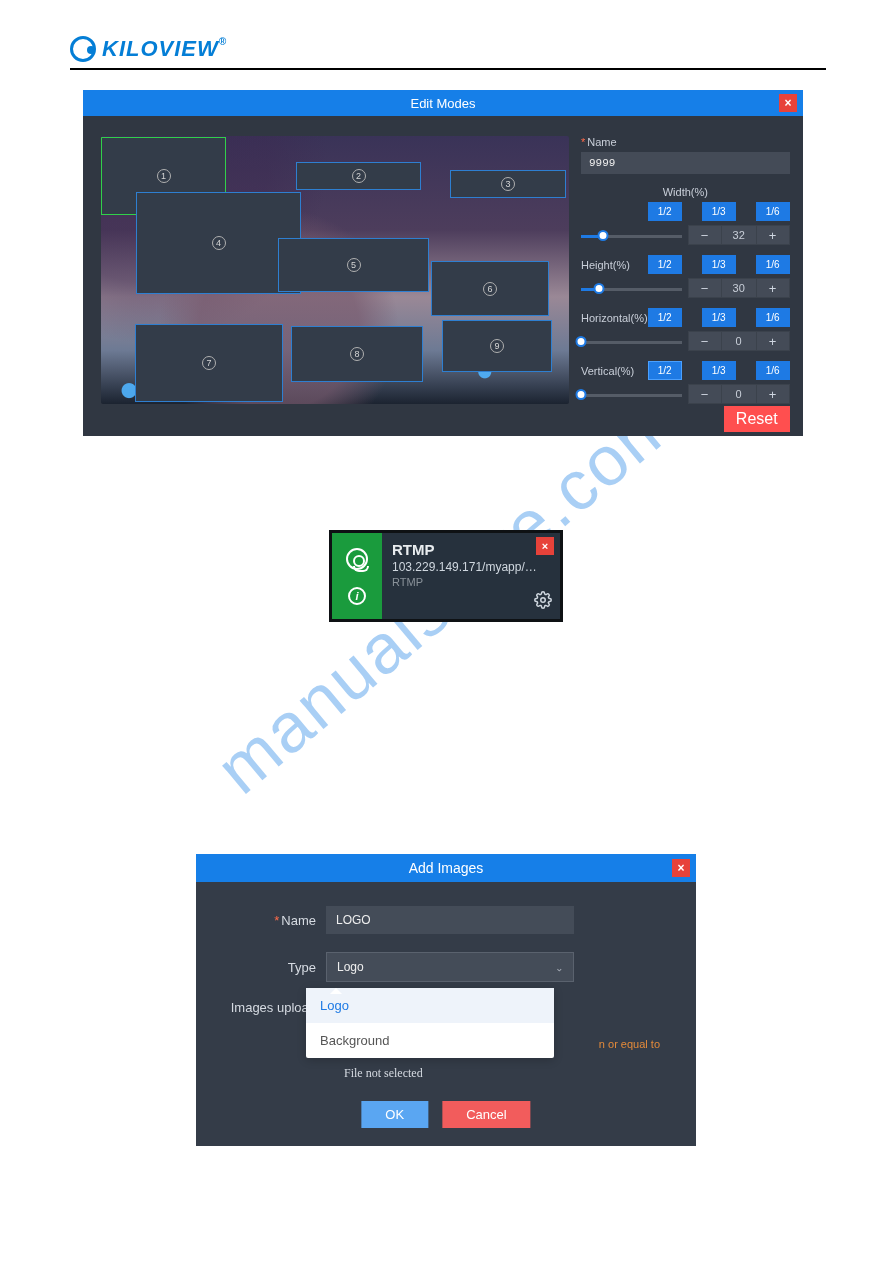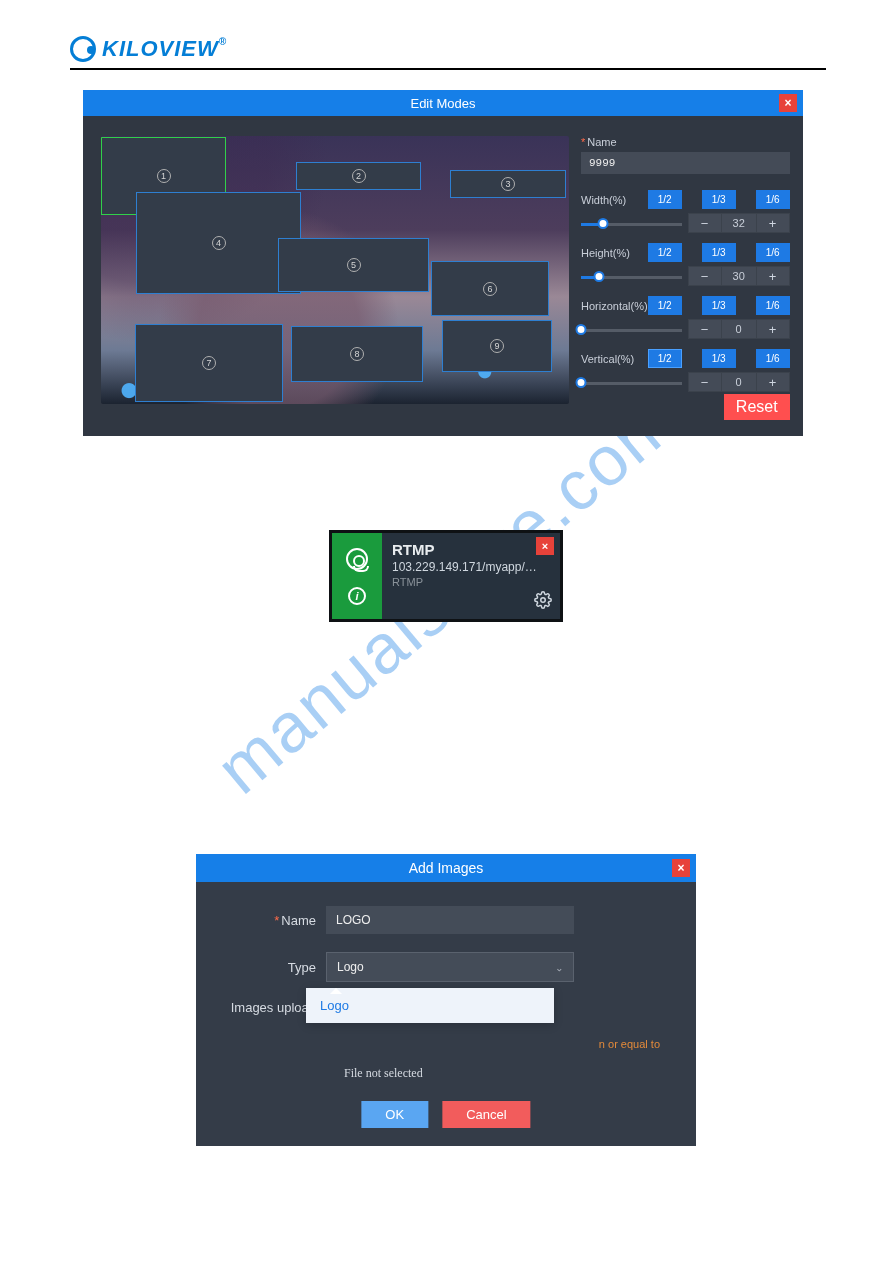--- a/index.html
+++ b/index.html
@@ -149,21 +149,21 @@
       <div class="win w9">
           <span class="num">9</span>
         </div>
     </div>
 
     <div class="props">
       <div class="lbl"><span class="req">*</span><span>Name</span></div>
       <input class="name" value="9999" style="">
 
       <div class="field-row">
-        <div style="display:flex;justify-content:space-between;align-items:center;">
+        <div style="display:flex;justify-content:space-between;align-items:center;flex-direction:column;">
           <span>Width(%)</span>
           <div class="btn-row">
             <button class="frac-btn">1/2</button>
             <button class="frac-btn">1/3</button>
             <button class="frac-btn">1/6</button>
           </div>
         </div>
         <div style="display:flex;align-items:center;gap:6px;">
           <div class="slider">
             <div class="track">
@@ -294,20 +294,21 @@
         <span class="chev">⌃</span>
       </div>
     </div>
 
     <div class="form-row">
       <div class="flabel">Images upload</div>
     </div>
 
     <div class="dropdown">
       <div class="opt sel">Logo</div>
+      <div class="opt">Background</div>
     </div>
 
     <div class="hint">n or equal to</div>
     <div class="file-note">File not selected</div>
 
     <div class="btn-bar">
       <button class="okbtn">OK</button>
       <button class="cancelbtn">Cancel</button>
     </div>
   </div>

